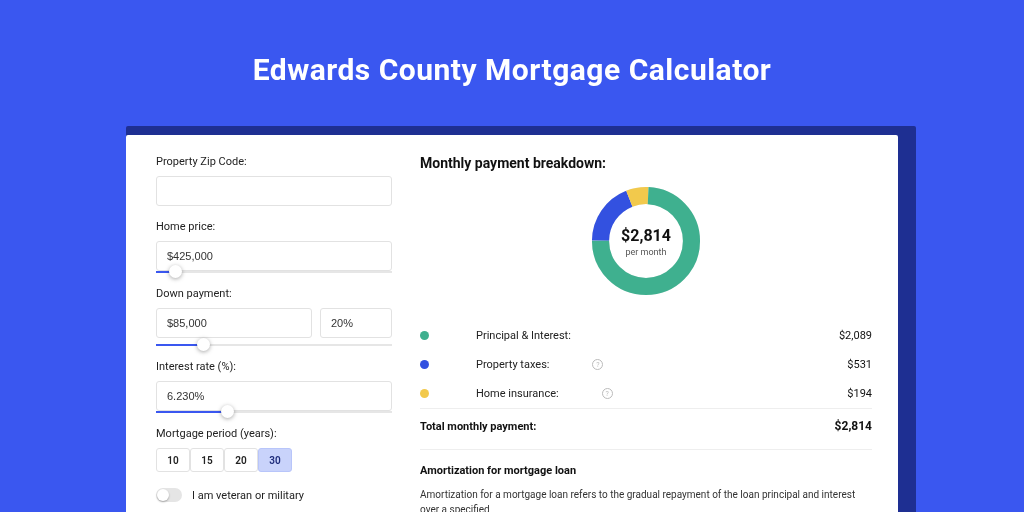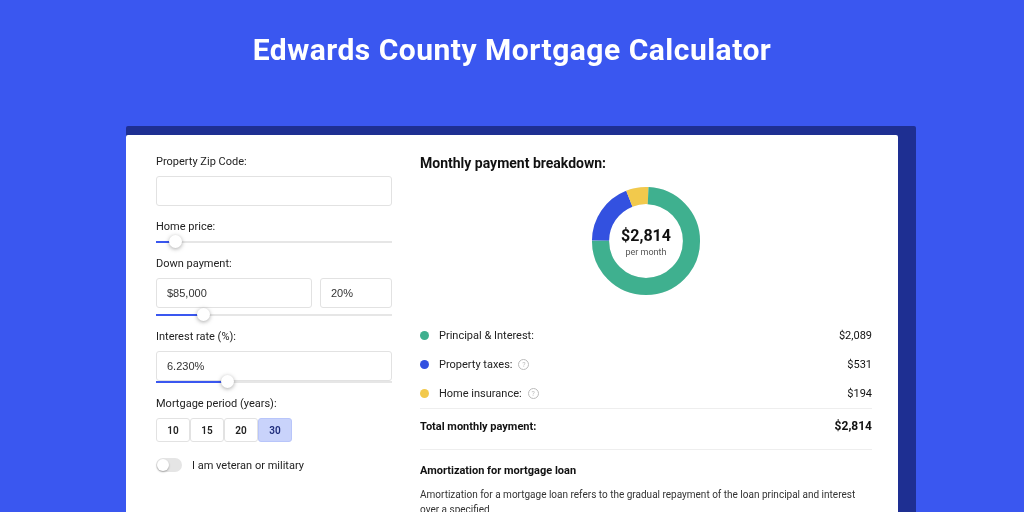--- a/index.html
+++ b/index.html
@@ -1,18 +1,18 @@
 <!DOCTYPE html>
 <html><head>
 <meta charset="utf-8">
 <style>
   * { box-sizing: border-box; margin: 0; padding: 0; }
   html, body { width: 1024px; height: 512px; overflow: hidden; font-family: -apple-system, BlinkMacSystemFont, "Segoe UI", Roboto, Arial, sans-serif; }
   .stage { width: 1024px; height: 512px; background: #3a57f0; position: relative; }
-  .title { color: #fff; font-size: 30px; font-weight: 700; text-align: center; padding-top: 32px; letter-spacing: .5px; }
+  .title { color: #fff; font-size: 30px; font-weight: 700; text-align: center; padding-top: 52px; letter-spacing: .5px; }
   .panel-shadow { position: absolute; left: 126px; top: 126px; width: 790px; height: 400px; background: #1e2f92; border-radius: 2px; }
   .panel { position: absolute; left: 126px; top: 135px; width: 772px; height: 400px; background: #fff; border-radius: 2px; padding: 20px 26px 0 30px; }
   .cols { display: flex; gap: 28px; }
   .left { width: 236px; }
   .right { flex: 1; }
   .field-label { font-size: 11px; color: #222; margin-bottom: 8px; }
   .input { width: 100%; height: 30px; border: 1px solid #e2e2e2; border-radius: 3px; padding: 0 10px; font-size: 11px; color: #333; outline: none; }
   .field { margin-bottom: 14px; position: relative; }
   .slider-track { height: 2px; background: #e6e6e6; position: relative; margin-top: 0px; }
   .slider-fill { position: absolute; left: 0; top: 0; height: 2px; background: #3a57f0; }
@@ -28,21 +28,21 @@
   .toggle-knob { position: absolute; left: 1px; top: 1px; width: 12px; height: 12px; border-radius: 50%; background: #fff; box-shadow: 0 1px 2px rgba(0,0,0,.3); }
   .toggle-label { font-size: 11px; color: #222; }
   .breakdown-title { font-size: 14px; font-weight: 700; color: #111; margin-bottom: 10px; }
   .donut-wrap { display: flex; justify-content: center; margin: 6px 0 14px; }
   .donut { position: relative; width: 120px; height: 120px; }
   .donut svg { width: 120px; height: 120px; transform: rotate(-90deg); }
   .donut-center { position: absolute; inset: 0; display: flex; flex-direction: column; align-items: center; justify-content: center; }
   .donut-value { font-size: 16px; font-weight: 700; color: #111; }
   .donut-sub { font-size: 9px; color: #555; margin-top: 2px; }
   .line-items { padding-top: 6px; }
-  .li { display: flex; align-items: center; padding: 8px 0; font-size: 11px; color: #222; border-top: 0; }
+  .li { display: flex; align-items: center; padding: 8px 0; font-size: 11px; color: #222; border-top: 0; gap: 37px; }
   .li + .li { }
   .li .dot { width: 9px; height: 9px; border-radius: 50%; margin-right: 10px; }
   .li .label { flex: 0 0 auto; }
   .li .help { width: 11px; height: 11px; border: 1px solid #bbb; border-radius: 50%; font-size: 7px; color: #bbb; display: inline-flex; align-items: center; justify-content: center; margin-left: 6px; cursor: help; }
   .li .amt { margin-left: auto; font-size: 11px; color: #111; }
   .total-row { display: flex; align-items: center; padding: 10px 0 12px; border-top: 1px solid #eee; margin-top: 0; }
   .total-row .label { font-size: 11px; font-weight: 700; color: #111; }
   .total-row .amt { margin-left: auto; font-size: 12px; font-weight: 700; color: #111; }
   .amort { border-top: 1px solid #eee; padding-top: 14px; margin-top: 4px; }
   .amort-title { font-size: 11px; font-weight: 700; color: #111; margin-bottom: 10px; }
@@ -61,20 +61,21 @@
     <div class="cols">
       <div class="left">
 
         <div class="field">
           <div class="field-label">Property Zip Code:</div>
           <input class="input" value="" style="">
         </div>
 
         <div class="field">
           <div class="field-label">Home price:</div>
+          <input class="input" value="$425,000" style="">
           <div class="slider-track">
             <div class="slider-fill" id="hp-fill" style="width: 8%;"></div>
             <div class="slider-thumb" id="hp-thumb" style="left: calc(8% - 6px);"></div>
           </div>
         </div>
 
         <div class="field">
           <div class="field-label">Down payment:</div>
           <div class="dp-row">
             <input class="input" value="$85,000" style="">

